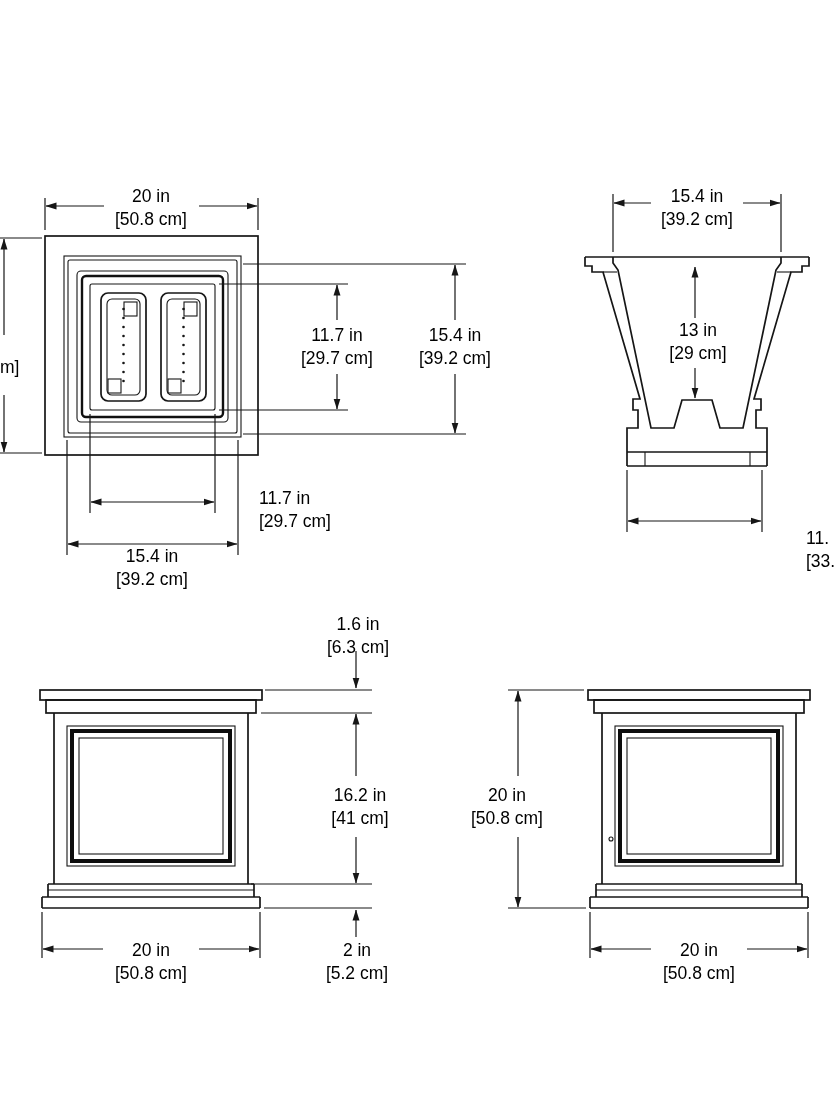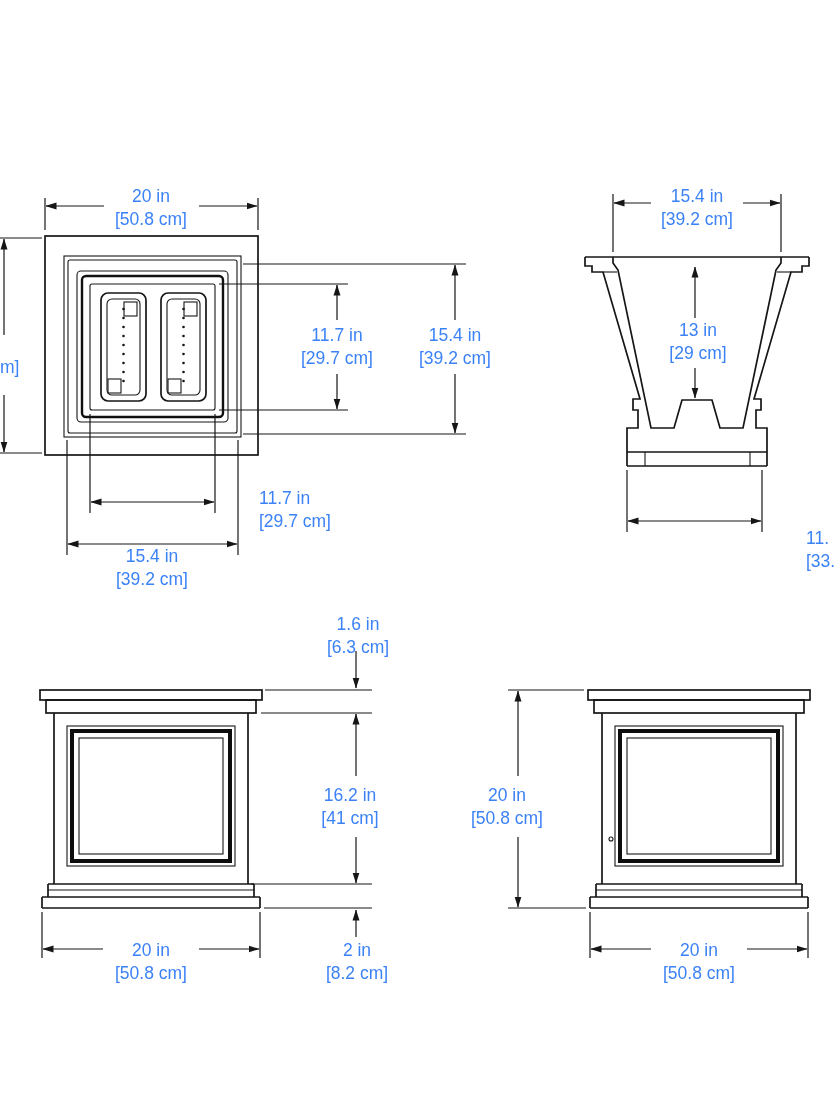--- a/index.html
+++ b/index.html
@@ -13,21 +13,21 @@
   }
   #stage { position: absolute; inset: 0; }
   #stage svg { position: absolute; left: 0; top: 0; }
   .labels { position: absolute; inset: 0; pointer-events: none; }
   .dim-label {
     position: absolute;
     transform: translate(-50%, -50%);
     text-align: center;
     font-size: 17.5px;
     line-height: 23px;
-    color: #3b82f6;
+    color: #000000;
     white-space: nowrap;
   }
   .dim-label.la { transform: translate(0, -50%); text-align: left; }
   
   .ol  { stroke: #161616; stroke-width: 1.7; fill: none; stroke-linejoin: miter; }
   .ol2 { stroke: #161616; stroke-width: 1.1; fill: none; }
   .olh { stroke: #101010; stroke-width: 2.4; fill: none; }
   .olt { stroke: #0d0d0d; stroke-width: 4;   fill: none; }
   .dl  { stroke: #161616; stroke-width: 1.2; fill: none; }
   .dot { fill: #161616; stroke: none; }
@@ -277,28 +277,28 @@
     <div class="dim-label la" style="left:806px;top:550px">
       <div>11.</div>
       <div>[33.</div>
     </div>
 
     <div class="dim-label" style="left:358px;top:636px">
       <div>1.6 in</div>
       <div>[6.3 cm]</div>
     </div>
 
-    <div class="dim-label" style="left:350px;top:807px">
+    <div class="dim-label" style="left:360px;top:807px">
       <div>16.2 in</div>
       <div>[41 cm]</div>
     </div>
 
     <div class="dim-label" style="left:357px;top:962px">
       <div>2 in</div>
-      <div>[8.2 cm]</div>
+      <div>[5.2 cm]</div>
     </div>
 
     <div class="dim-label" style="left:151px;top:962px">
       <div>20 in</div>
       <div>[50.8 cm]</div>
     </div>
 
     <div class="dim-label" style="left:507px;top:807px">
       <div>20 in</div>
       <div>[50.8 cm]</div>

